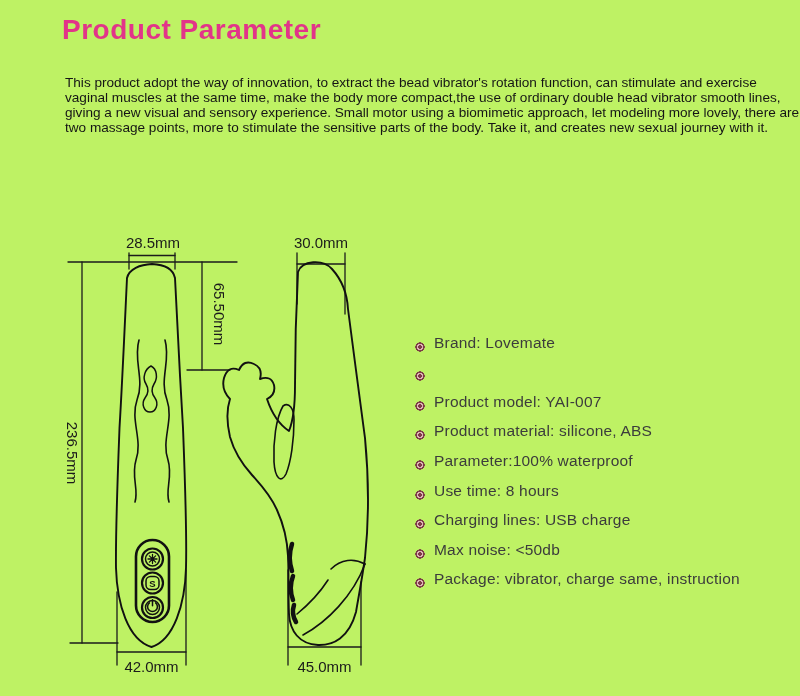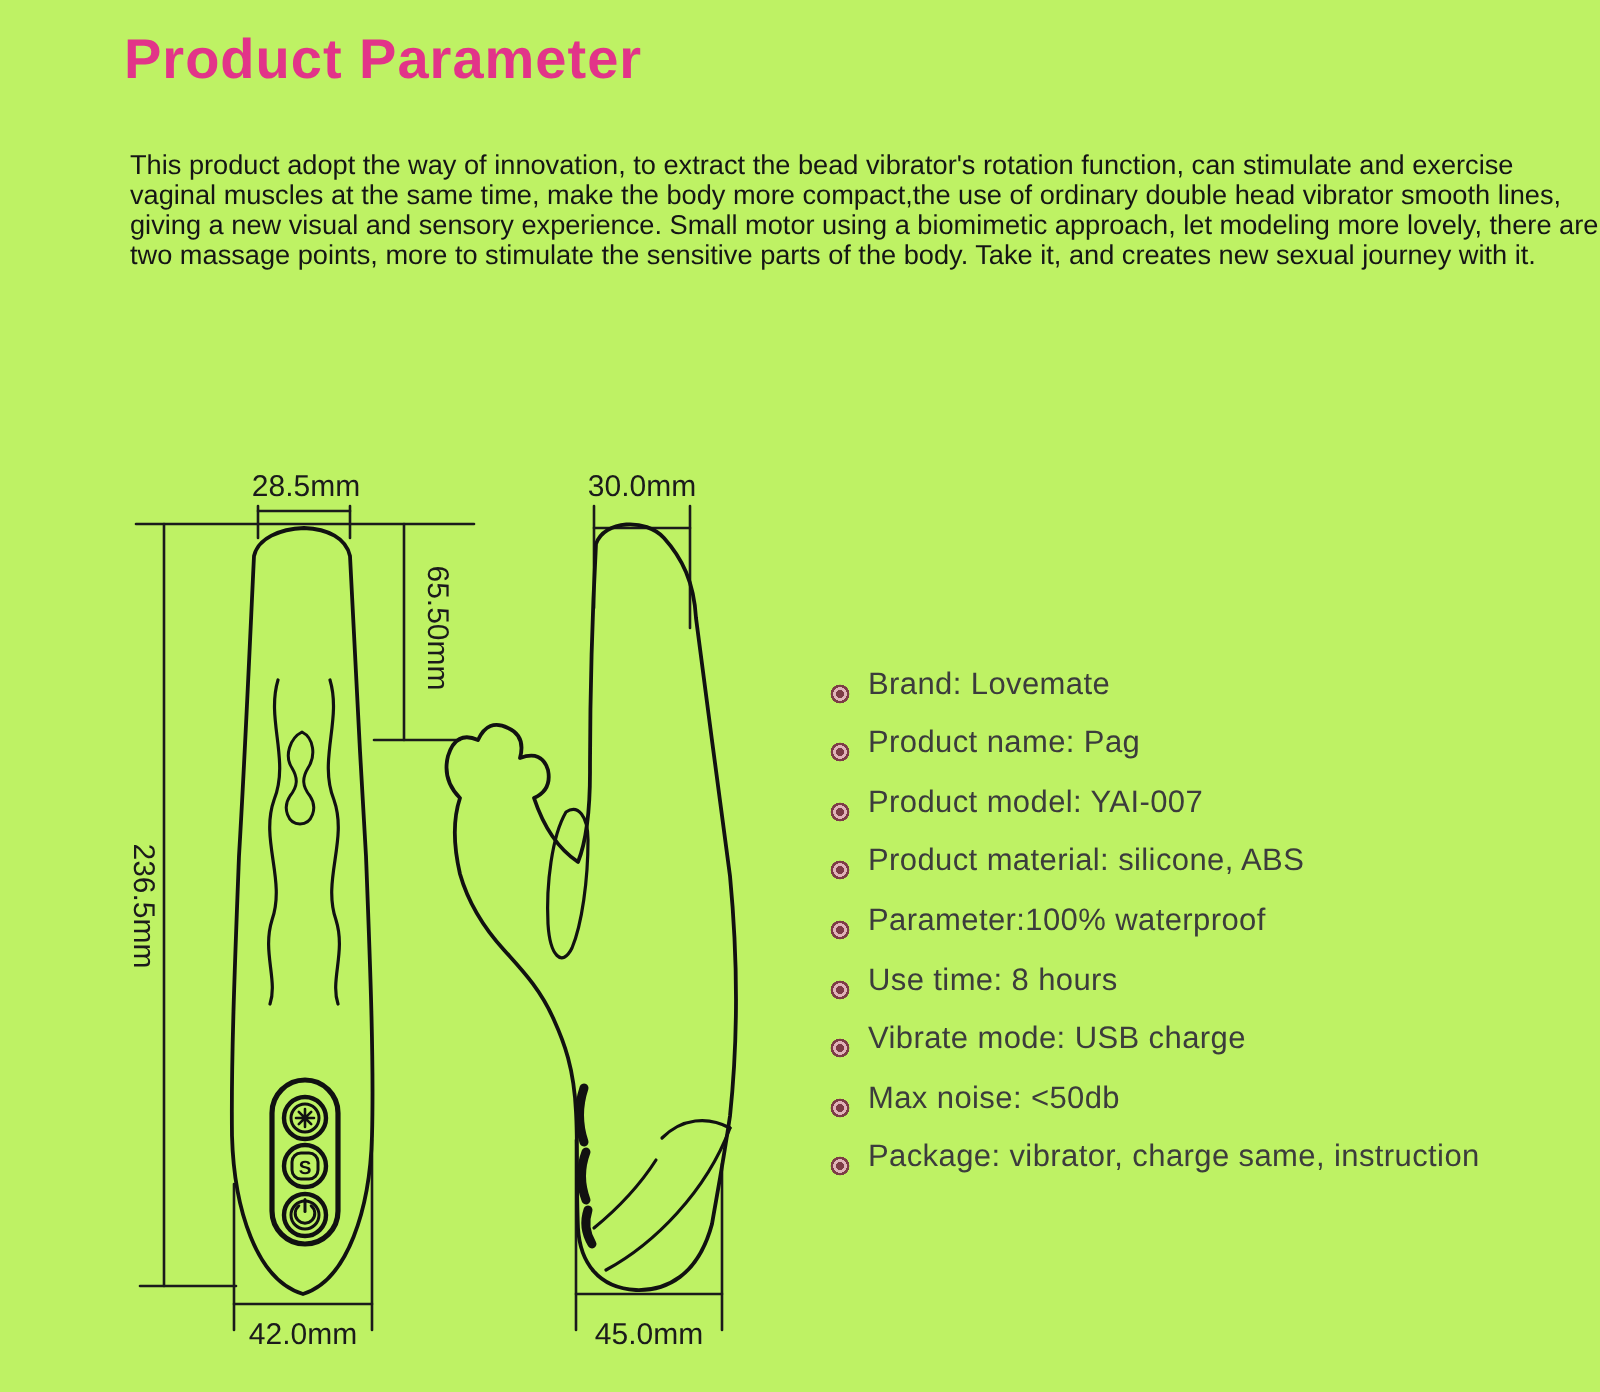--- a/index.html
+++ b/index.html
@@ -130,41 +130,40 @@
     </g>
   </svg>
 
   <ul class="spec-list">
     <li class="spec-item">
       <span class="bullet"></span>
       <span>Brand: Lovemate</span>
       </li>
     <li class="spec-item">
       <span class="bullet"></span>
-      <span>Product name: Pag</span>
       </li>
     <li class="spec-item">
       <span class="bullet"></span>
       <span>Product model: YAI-007</span>
       </li>
     <li class="spec-item">
       <span class="bullet"></span>
       <span>Product material: silicone, ABS</span>
       </li>
     <li class="spec-item">
       <span class="bullet"></span>
       <span>Parameter:100% waterproof</span>
       </li>
     <li class="spec-item">
       <span class="bullet"></span>
       <span>Use time: 8 hours</span>
       </li>
     <li class="spec-item">
       <span class="bullet"></span>
-      <span>Vibrate mode: USB charge</span>
+      <span>Charging lines: USB charge</span>
       </li>
     <li class="spec-item">
       <span class="bullet"></span>
       <span>Max noise: &lt;50db</span>
       </li>
     <li class="spec-item">
       <span class="bullet"></span>
       <span>Package: vibrator, charge same, instruction</span>
       </li>
   </ul>

